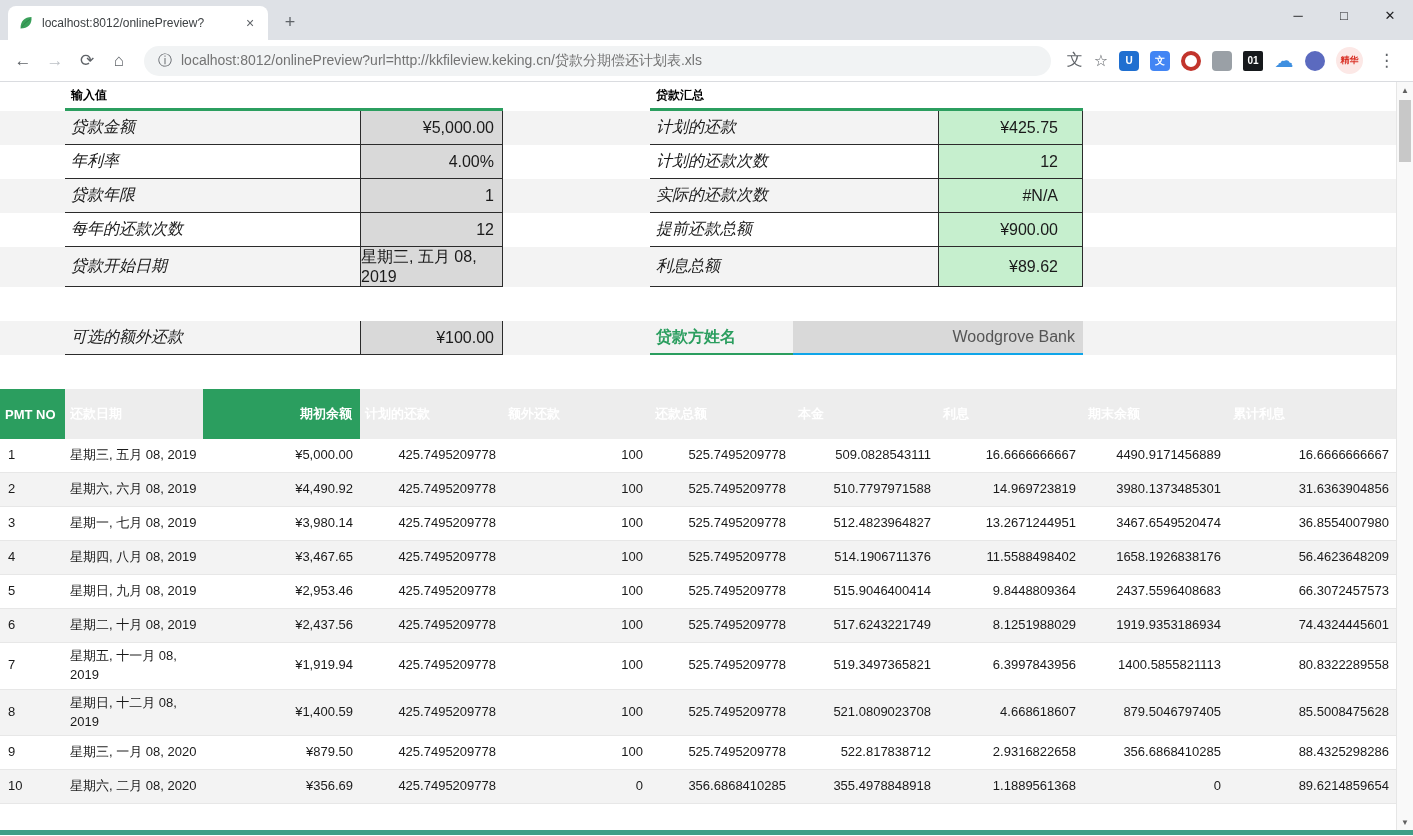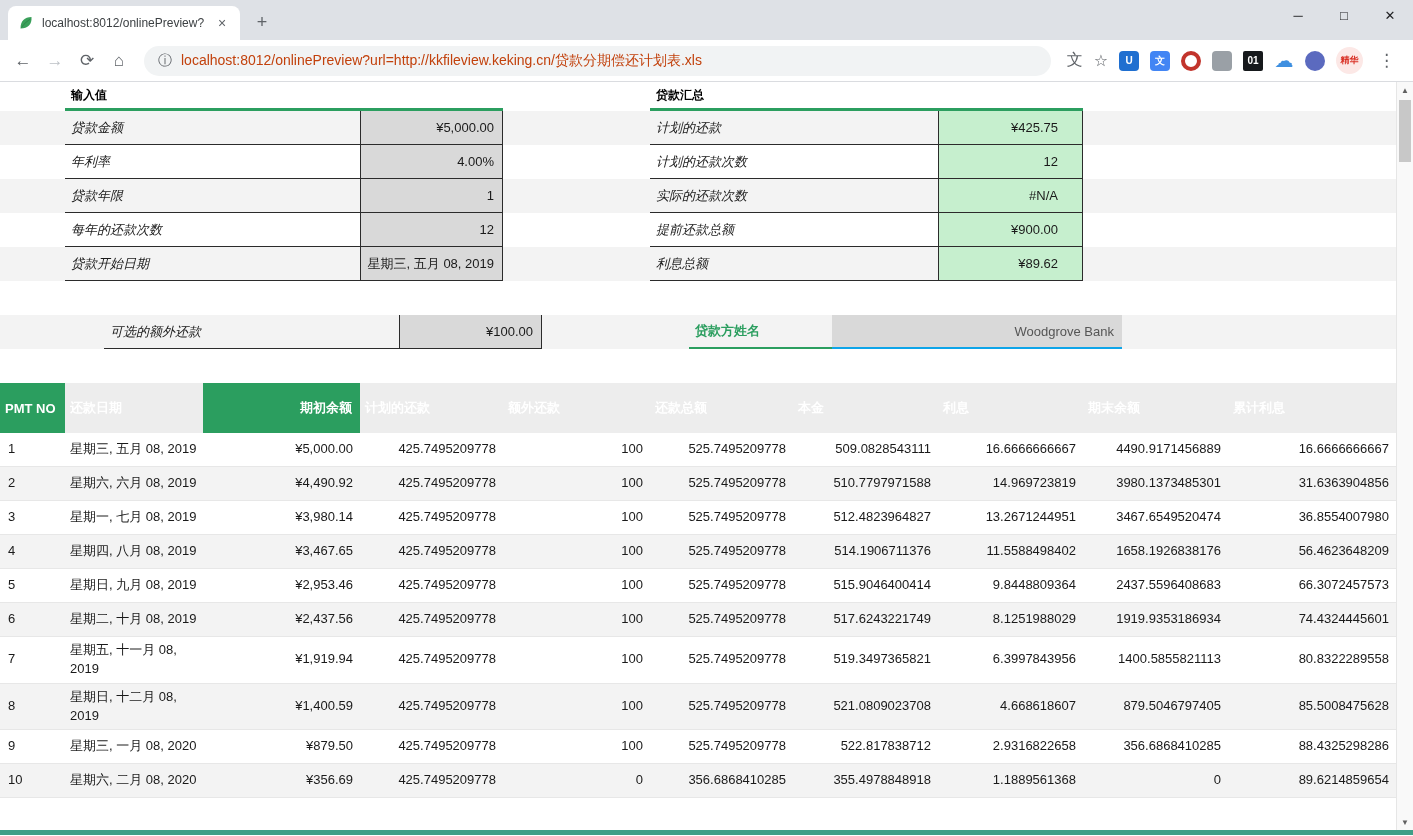--- a/index.html
+++ b/index.html
@@ -2,41 +2,41 @@
 <html style="--green: #2b9e5f; --light_green: #c6efce; --gray_cell: #d9d9d9; --stripe: #f3f3f3; --teal_bar: #3f9e87;"><head>
 <meta charset="utf-8">
 <style>
   * { box-sizing: border-box; margin: 0; padding: 0; }
   html,body { width:1413px; height:836px; overflow:hidden; }
   body { font-family: "Liberation Sans", "DejaVu Sans", sans-serif; background:#fff; }
   .browser { position:relative; width:1413px; height:836px; background:#fff; }
 
   
   .tabstrip { height:40px; background:#dee1e6; display:flex; align-items:flex-end; position:relative; }
-  .tab { margin-left:8px; width:232px; height:34px; background:#fff; border-radius:8px 8px 0 0;
+  .tab { margin-left:8px; width:260px; height:34px; background:#fff; border-radius:8px 8px 0 0;
          display:flex; align-items:center; padding:0 10px; gap:8px; }
   .favicon { width:16px; height:16px; flex:0 0 16px; }
   .tab-title { font-size:12px; color:#3c4043; flex:1; white-space:nowrap; overflow:hidden; }
   .tab-close { color:#5f6368; font-size:14px; width:16px; text-align:center; cursor:default; }
   .newtab { width:28px; height:28px; margin:0 0 4px 8px; font-size:18px; color:#5f6368;
             display:flex; align-items:center; justify-content:center; border-radius:50%; }
   .win-controls { position:absolute; right:0; top:0; display:flex; }
   .win-btn { width:46px; height:30px; display:flex; align-items:center; justify-content:center;
              font-size:13px; color:#202124; }
 
   
   .toolbar { height:42px; background:#fff; border-bottom:1px solid #dadce0;
              display:flex; align-items:center; padding:0 8px; gap:2px; }
   .nav-icon { width:30px; height:30px; display:flex; align-items:center; justify-content:center;
               font-size:17px; color:#5f6368; border-radius:50%; }
   .nav-icon.disabled { color:#bdc1c6; }
   .omnibox { flex:1; height:30px; background:#f1f3f4; border-radius:15px; display:flex;
              align-items:center; padding:0 14px; gap:9px; margin:0 8px; overflow:hidden; }
   .omni-info { color:#5f6368; font-size:14px; }
-  .omni-url { font-size:14px; color:#c2410c; white-space:nowrap; overflow:hidden; }
+  .omni-url { font-size:14px; color:#737373; white-space:nowrap; overflow:hidden; }
   .toolbar-right { display:flex; align-items:center; gap:11px; margin-left:auto; padding:0 6px; }
   .tb-glyph { color:#5f6368; font-size:16px; }
   .ext-icon { width:20px; height:20px; border-radius:4px; display:flex; align-items:center;
               justify-content:center; font-size:10px; font-weight:bold; color:#fff; }
   .ext-shield { background:#1f6fd0; }
   .ext-translate { background:#4285f4; }
   .ext-opera { background:#fff; border:4px solid #c2342c; border-radius:50%; width:20px; height:20px; }
   .ext-gray { background:#9aa0a6; }
   .ext-counter { background:#16191c; border-radius:2px; font-size:10px; }
   .ext-cloud { background:transparent; color:#3e8fe0; font-size:19px; }
@@ -45,23 +45,23 @@
             font-size:9px; font-weight:bold; display:flex; align-items:center; justify-content:center; }
   .menu-dots { color:#5f6368; font-size:17px; padding:0 4px; }
 
   
   .page { position:relative; height:753px; background:#fff; overflow:hidden; }
   .sheet { width:1396px; }
   .stripe { background: var(--stripe, #f3f3f3); }
 
   .top-row { display:grid; grid-template-columns:65px 295px 143px 147px 288px 145px 1fr; min-height:34px; }
   .title-row { min-height:29px; }
-  .lender-row { grid-template-columns:65px 295px 143px 147px 143px 290px 1fr;padding-left:39px; }
-
-  .cell { display:flex; align-items:center; font-size:13px; color:#1a1a1a; }
+  .lender-row { grid-template-columns:65px 295px 143px 147px 143px 290px 1fr; }
+
+  .cell { display:flex; align-items:center; font-size:16px; color:#1a1a1a; }
   .section-title { font-weight:bold; font-size:12px; color:#000; padding-left:6px;
                    border-bottom:3px solid var(--green, #2b9e5f); }
   .input-title { grid-column:2 / span 2; }
   .summary-title { grid-column:5 / span 2; }
   .label-cell { grid-column:2; font-style:italic; padding-left:6px; border-bottom:1px solid #2b2b2b; }
   .value-cell { grid-column:3; justify-content:flex-end; padding-right:8px;
                 background:var(--gray_cell,#d9d9d9); border-bottom:1px solid #2b2b2b;
                 border-left:1px solid #2b2b2b; border-right:1px solid #2b2b2b; }
   .slabel-cell { grid-column:5; font-style:italic; padding-left:6px; border-bottom:1px solid #2b2b2b; }
   .svalue-cell { grid-column:6; justify-content:flex-end; padding-right:24px;

